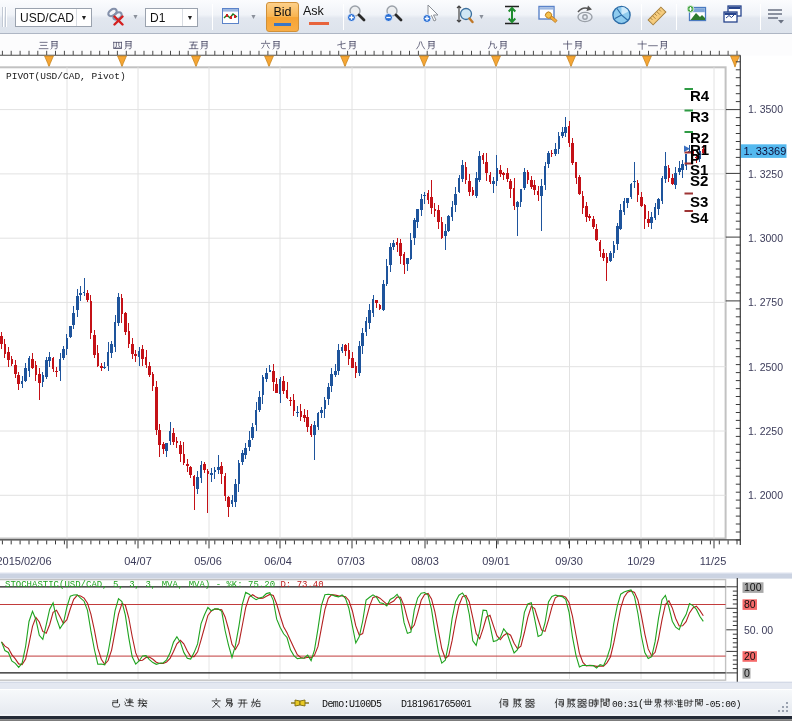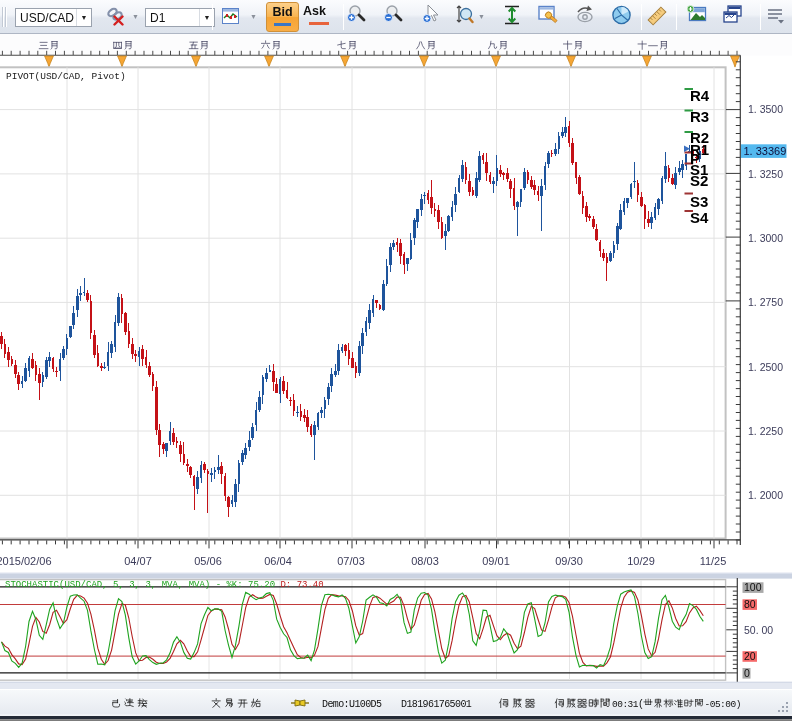--- a/index.html
+++ b/index.html
@@ -8,21 +8,21 @@
  border-bottom:1px solid #aeb6c4}
 .grip{position:absolute;top:7px;width:1.5px;height:20px;background:#c2c9d4;border-right:1px solid #fff}
 .combo{position:absolute;top:8px;height:19px;background:#fff;border:1px solid #9aa2ae;display:flex;align-items:center}
 .ctext{flex:1;font-size:12px;color:#111;padding-left:4px}
 .cbtn{width:15px;height:17px;font-size:7px;color:#222;display:flex;align-items:center;justify-content:center;border-left:1px solid #d8dce2}
 .ddarrow{position:absolute;top:13px;font-size:7px;color:#8a909a}
 .sep{position:absolute;top:4px;width:1px;height:26px;background:#c4cbd6;border-right:1px solid #fff}
 .ic{position:absolute}
 #bidbtn{position:absolute;left:266px;top:2px;width:33px;height:30px;border:1px solid #d09038;border-radius:3px;
  background:linear-gradient(#fdd08a,#f9b552 48%,#f6a435 52%,#f8ad46);text-align:center}
-#bidbtn span,#askbtn span{font-size:12.5px;font-weight:bold;color:#111;line-height:19px;display:block}
+#bidbtn span,#askbtn span{font-size:12.5px;font-weight:normal;color:#111;line-height:19px;display:block}
 #bidbtn .ul{margin:1px auto 0;width:17px;height:3px}
 #askbtn{position:absolute;left:303px;top:2px;width:32px;height:30px;text-align:left}
 #askbtn .ul{margin:1px auto 0;width:20px;height:3px}
 #main{position:absolute;left:0;top:0}
 </style></head>
 <body>
 <div id="wrap">
 <svg id="main" width="792" height="721" viewBox="0 0 792 721">
 <defs>
         <linearGradient id="sbgrad" x1="0" y1="0" x2="0" y2="1">
@@ -298,21 +298,21 @@
 <svg class="ic" style="left:106px;top:7px" width="20" height="19" viewBox="0 0 20 19">
  <g stroke="#8490aa" stroke-width="2.2" fill="none">
           <ellipse cx="6.5" cy="5.5" rx="4.6" ry="3" transform="rotate(-35 6.5 5.5)"></ellipse>
           <ellipse cx="11.5" cy="9" rx="4.6" ry="3" transform="rotate(-35 11.5 9)"></ellipse>
         </g>
  <g stroke="#d41f1f" stroke-width="2.4" stroke-linecap="round">
           <path d="M8.5,9.5 L16.5,17.5 M16.5,9.5 L8.5,17.5"></path>
         </g>
 </svg>
 <div class="ddarrow" style="left:132px">▼</div>
-<div class="combo" style="left:145px;width:70px">
+<div class="combo" style="left:145px;width:53px">
         <span class="ctext">D1</span>
         <span class="cbtn">▼</span>
       </div>
 <div class="sep" style="left:212px"></div>
 <svg class="ic" style="left:222px;top:8px" width="17" height="17" viewBox="0 0 17 17">
  <rect x="0.5" y="0.5" width="16" height="15" fill="#fff" stroke="#5b83c9" stroke-width="1"></rect>
  <rect x="1" y="1" width="15" height="2.6" fill="#9db8e2"></rect>
  <path d="M2,10 l3,-3 l3,3 l3,-4 l4,3" stroke="#1d7a1d" stroke-width="1.4" fill="none"></path>
  <g fill="#c22">
           <rect x="4" y="6" width="2" height="3"></rect>

